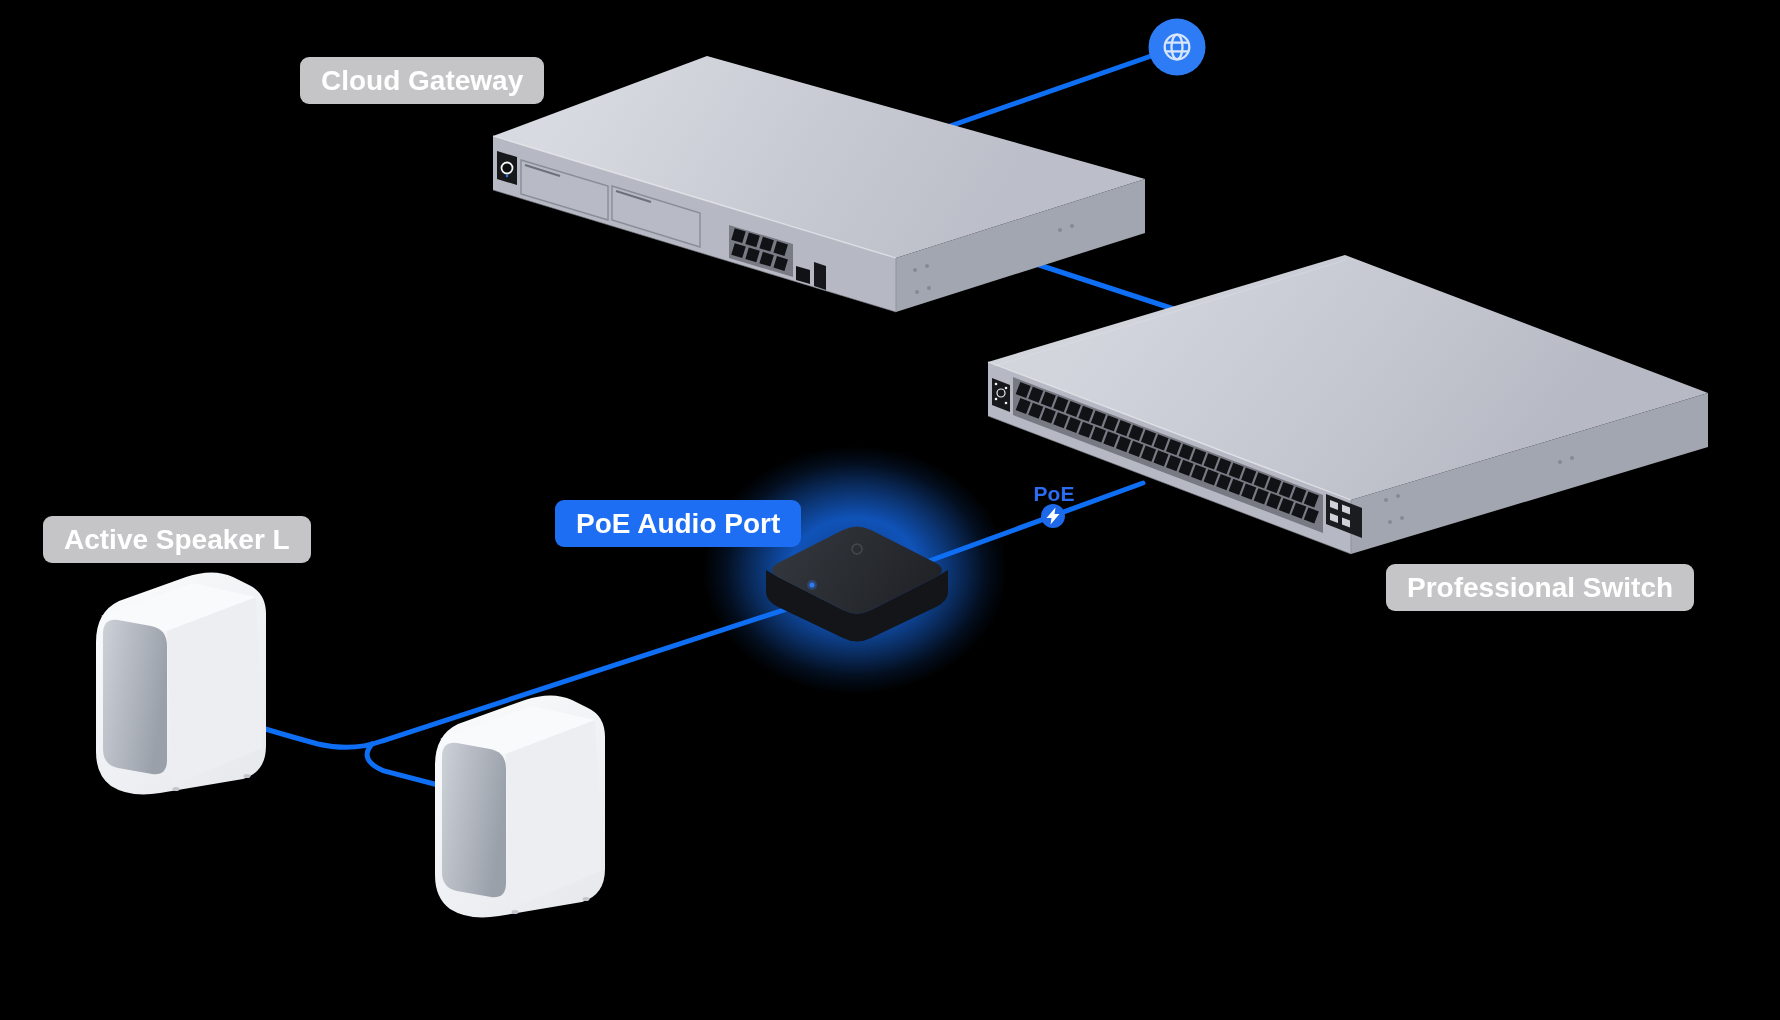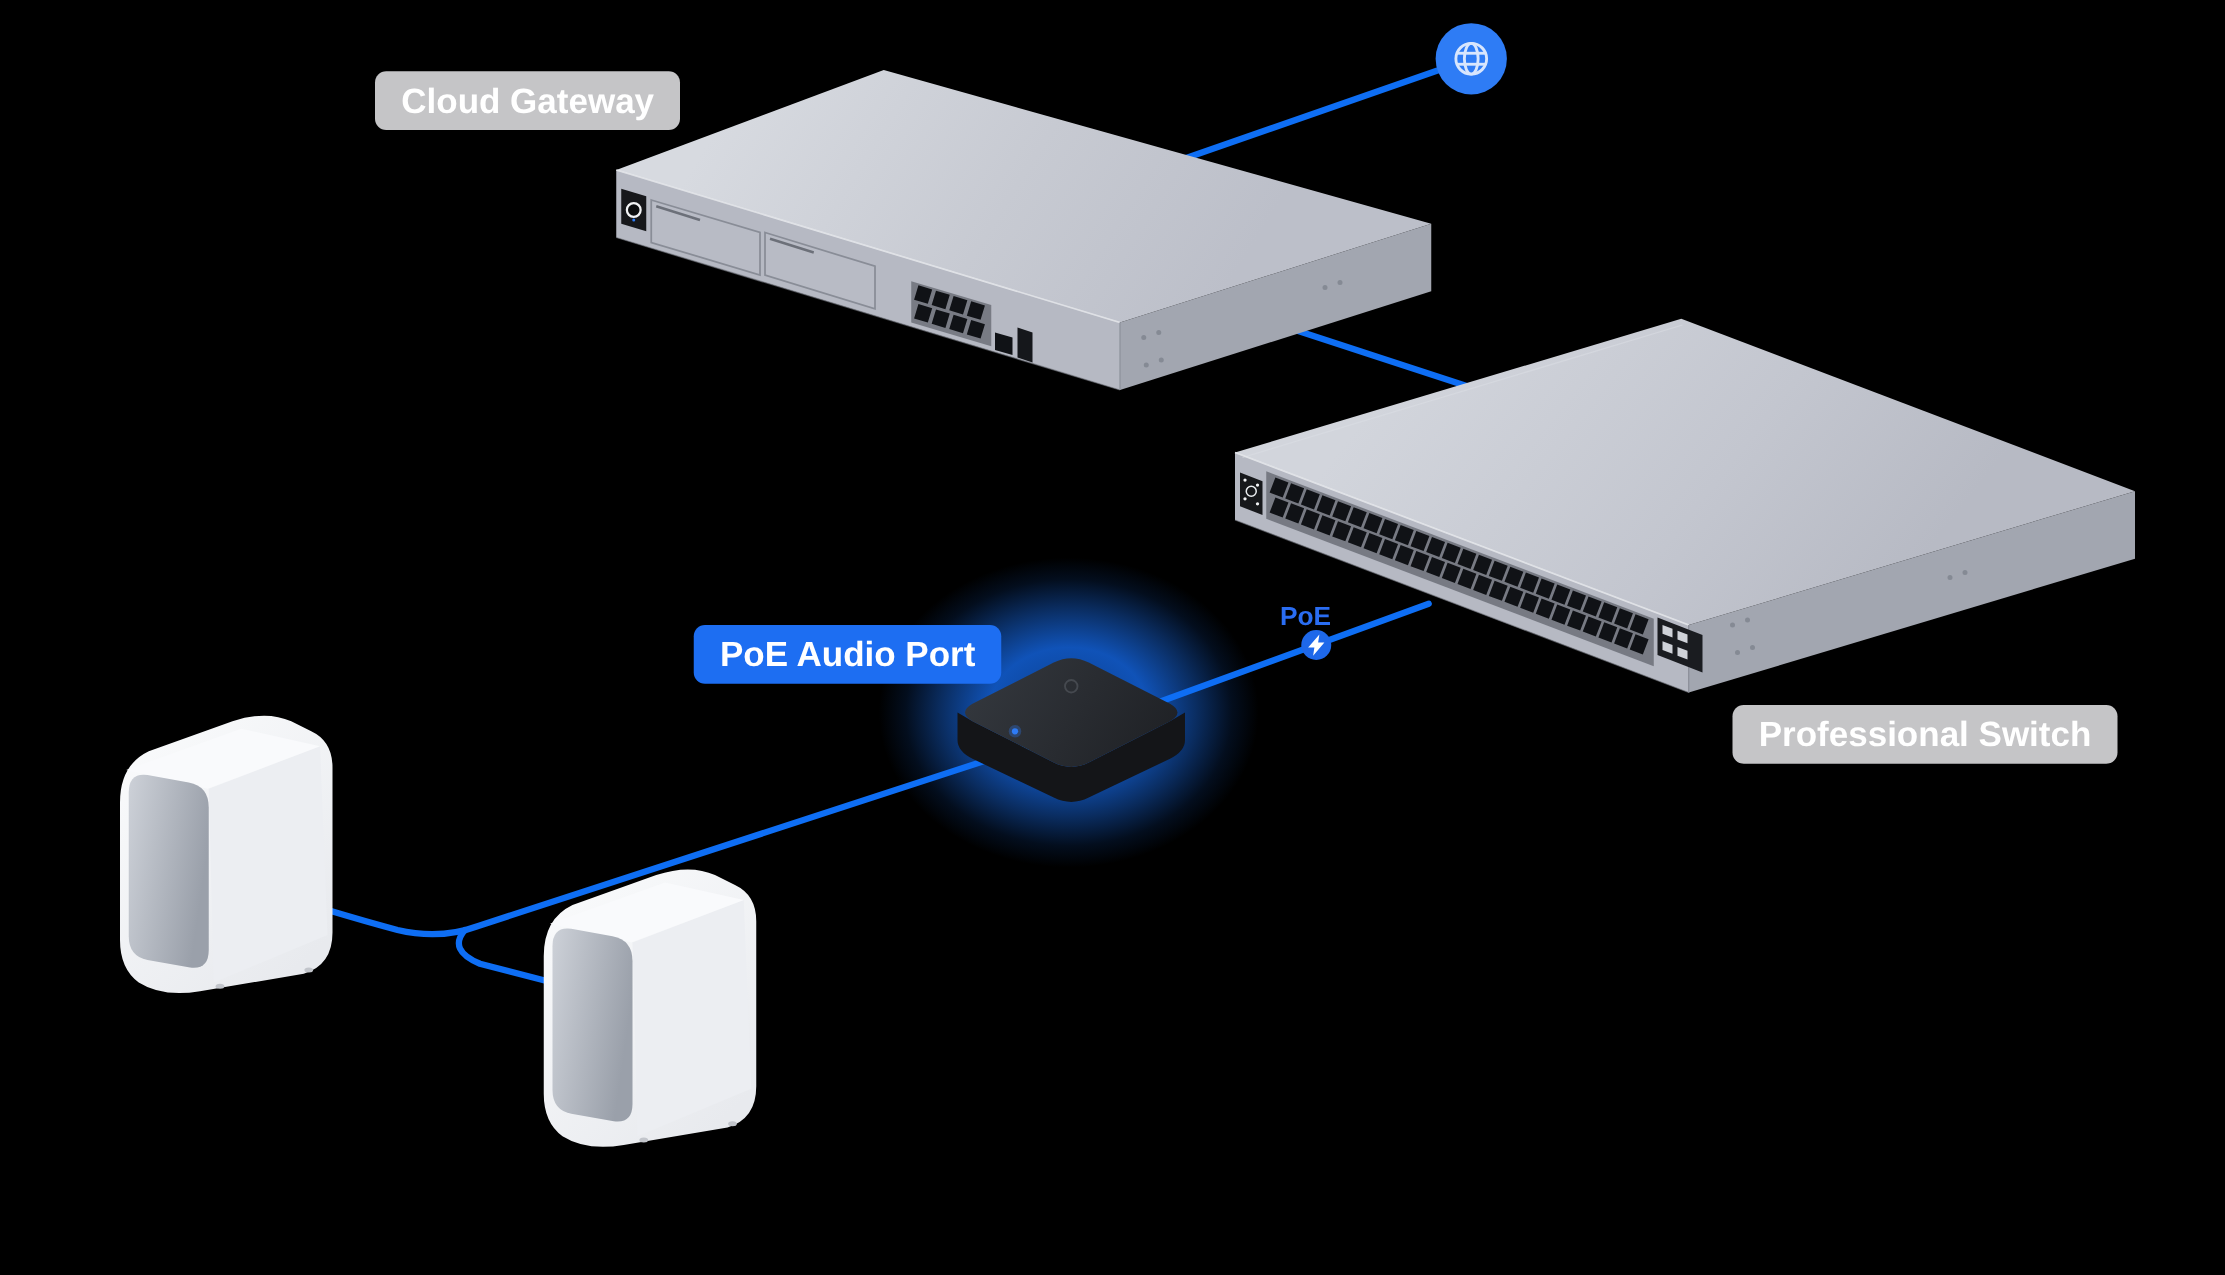--- a/index.html
+++ b/index.html
@@ -8,21 +8,21 @@
   #scene{position:absolute;left:0;top:0;}
   .badge{position:absolute;height:47px;line-height:47px;padding:0 21px;border-radius:9px;
          background:var(--label-gray,#c5c5c7);color:var(--label-text,#fff);
          font-size:28px;font-weight:bold;white-space:nowrap;z-index:5;}
   .badge.blue{background:var(--badge-blue,#1d6ef2);}
   #lbl-cloud-gateway{left:300px;top:46px;margin-top:11px;}
   #lbl-professional-switch{left:1386px;top:564px;}
   #lbl-poe-audio-port{left:555px;top:500px;}
   #lbl-active-speaker-l{left:43px;top:516px;}
   #lbl-active-speaker-r{left:563px;top:914px;}
-  .poe-tag{position:absolute;left:1024px;top:482px;width:60px;
+  .poe-tag{position:absolute;left:1024px;top:482px;width:60px;text-align:center;
            color:var(--poe-blue,#2a6df2);font-size:21px;font-weight:bold;z-index:5;}
 </style>
 </head>
 <body>
 
 <div id="stage">
 
 <svg id="scene" width="1780" height="1020" viewBox="0 0 1780 1020">
   <defs>
     <radialGradient id="glowGrad" cx="50%" cy="50%" r="50%">
@@ -193,15 +193,16 @@
 
   <g>
     <circle cx="1053" cy="516" r="12" fill="var(--badge-circle-blue)"></circle>
     <path d="M 1055.5 507.5 L 1046.5 518 L 1051.5 518 L 1050.5 524.5 L 1059.5 514 L 1054.5 514 Z" fill="#ffffff"></path>
   </g>
 </svg>
 
 <div class="badge" id="lbl-cloud-gateway">Cloud Gateway</div>
 <div class="badge" id="lbl-professional-switch">Professional Switch</div>
 <div class="badge blue" id="lbl-poe-audio-port">PoE Audio Port</div>
+<div class="badge" id="lbl-active-speaker-l">Active Speaker L</div>
 <div class="poe-tag">PoE</div>
 
 </div>
 
 </body></html>

